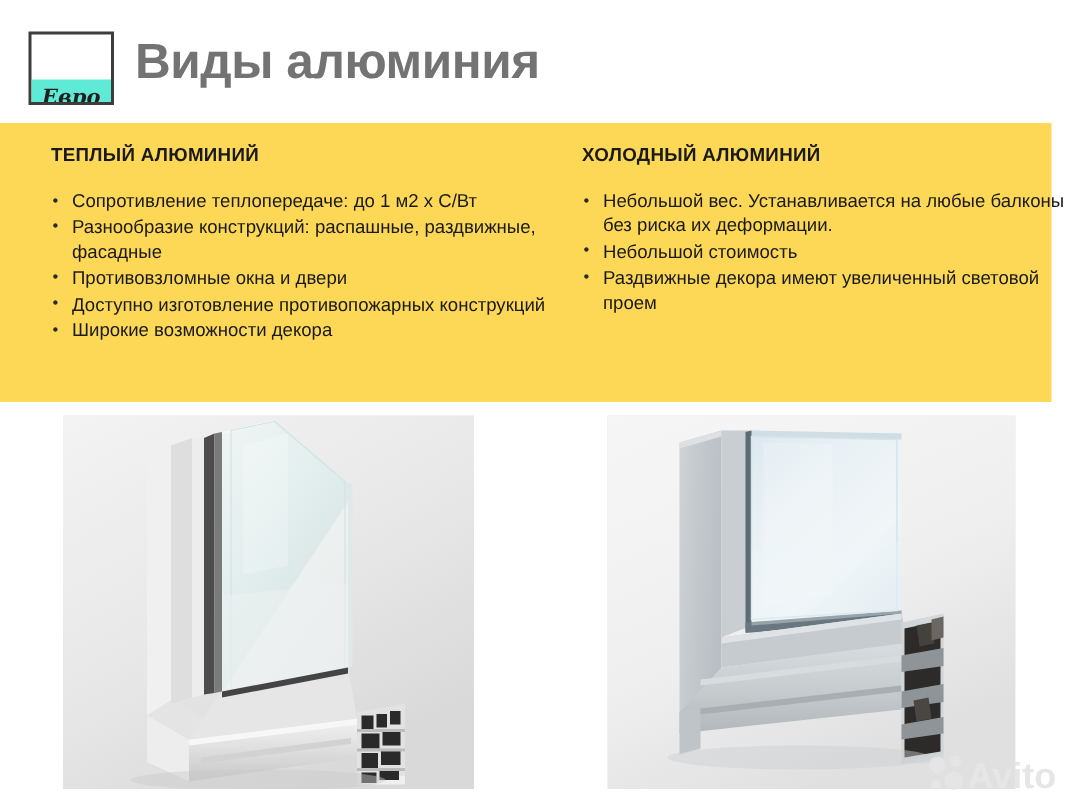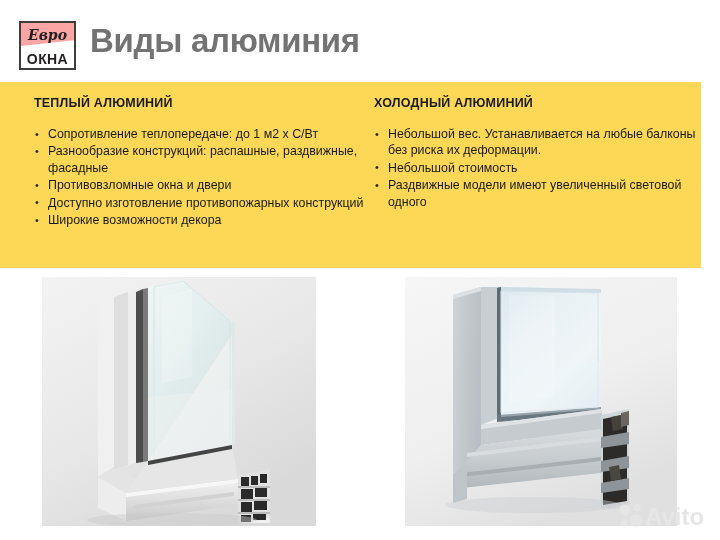--- a/index.html
+++ b/index.html
@@ -38,22 +38,23 @@
     width: 57px;
     height: 49px;
     border: 2px solid #3d3d3b;
     background: #ffffff;
     box-sizing: border-box;
     overflow: hidden;
   }
   .logo-top {
     position: relative;
     height: 26px;
-    background: #fca5a5;
+    background: #5eead4;
     overflow: hidden;
+    margin-top: 30px;
   }
   .logo-top::after {
     content: "";
     position: absolute;
     left: -4px;
     bottom: -8px;
     width: 120%;
     height: 14px;
     background: #ffffff;
     transform: rotate(-6deg);
@@ -102,21 +103,21 @@
     top: 82px;
     width: 701px;
     height: 186px;
     background: #fcd856;
   }
   .col {
     position: absolute;
     top: 14px;
   }
   .col-left  { left: 34px;  width: 330px; }
-  .col-right { left: 374px; width: 330px; }
+  .col-right { left: 388px; width: 330px; }
 
   .col-head {
     font-size: 12.5px;
     font-weight: bold;
     color: #1a1a1a;
     letter-spacing: 0.2px;
     margin: 0 0 16px 0;
     text-transform: none;
     white-space: nowrap;
   }
@@ -203,21 +204,21 @@
         <li>Доступно изготовление противопожарных конструкций</li>
         <li>Широкие возможности декора</li>
       </ul>
     </div>
 
     <div class="col col-right">
       <div class="col-head">ХОЛОДНЫЙ АЛЮМИНИЙ</div>
       <ul class="bullets">
         <li>Небольшой вес. Устанавливается на любые балконы без риска их деформации.</li>
         <li>Небольшой стоимость</li>
-        <li>Раздвижные модели имеют увеличенный световой одного</li>
+        <li>Раздвижные декора имеют увеличенный световой проем</li>
       </ul>
     </div>
   </div>
 
   <div class="photos">
 
     <div class="photo photo-left">
       <svg viewBox="0 0 274 249" preserveAspectRatio="none">
         <defs>
           <linearGradient id="wbg" x1="0" y1="0" x2="0.6" y2="1">

